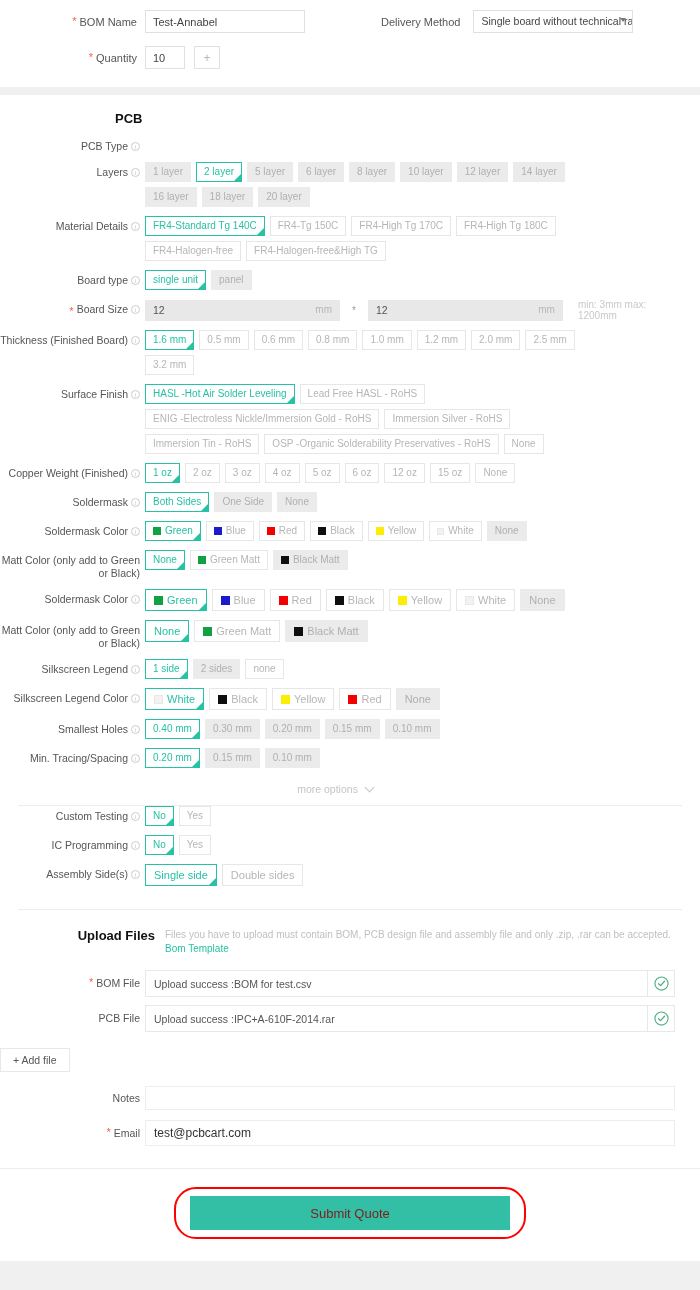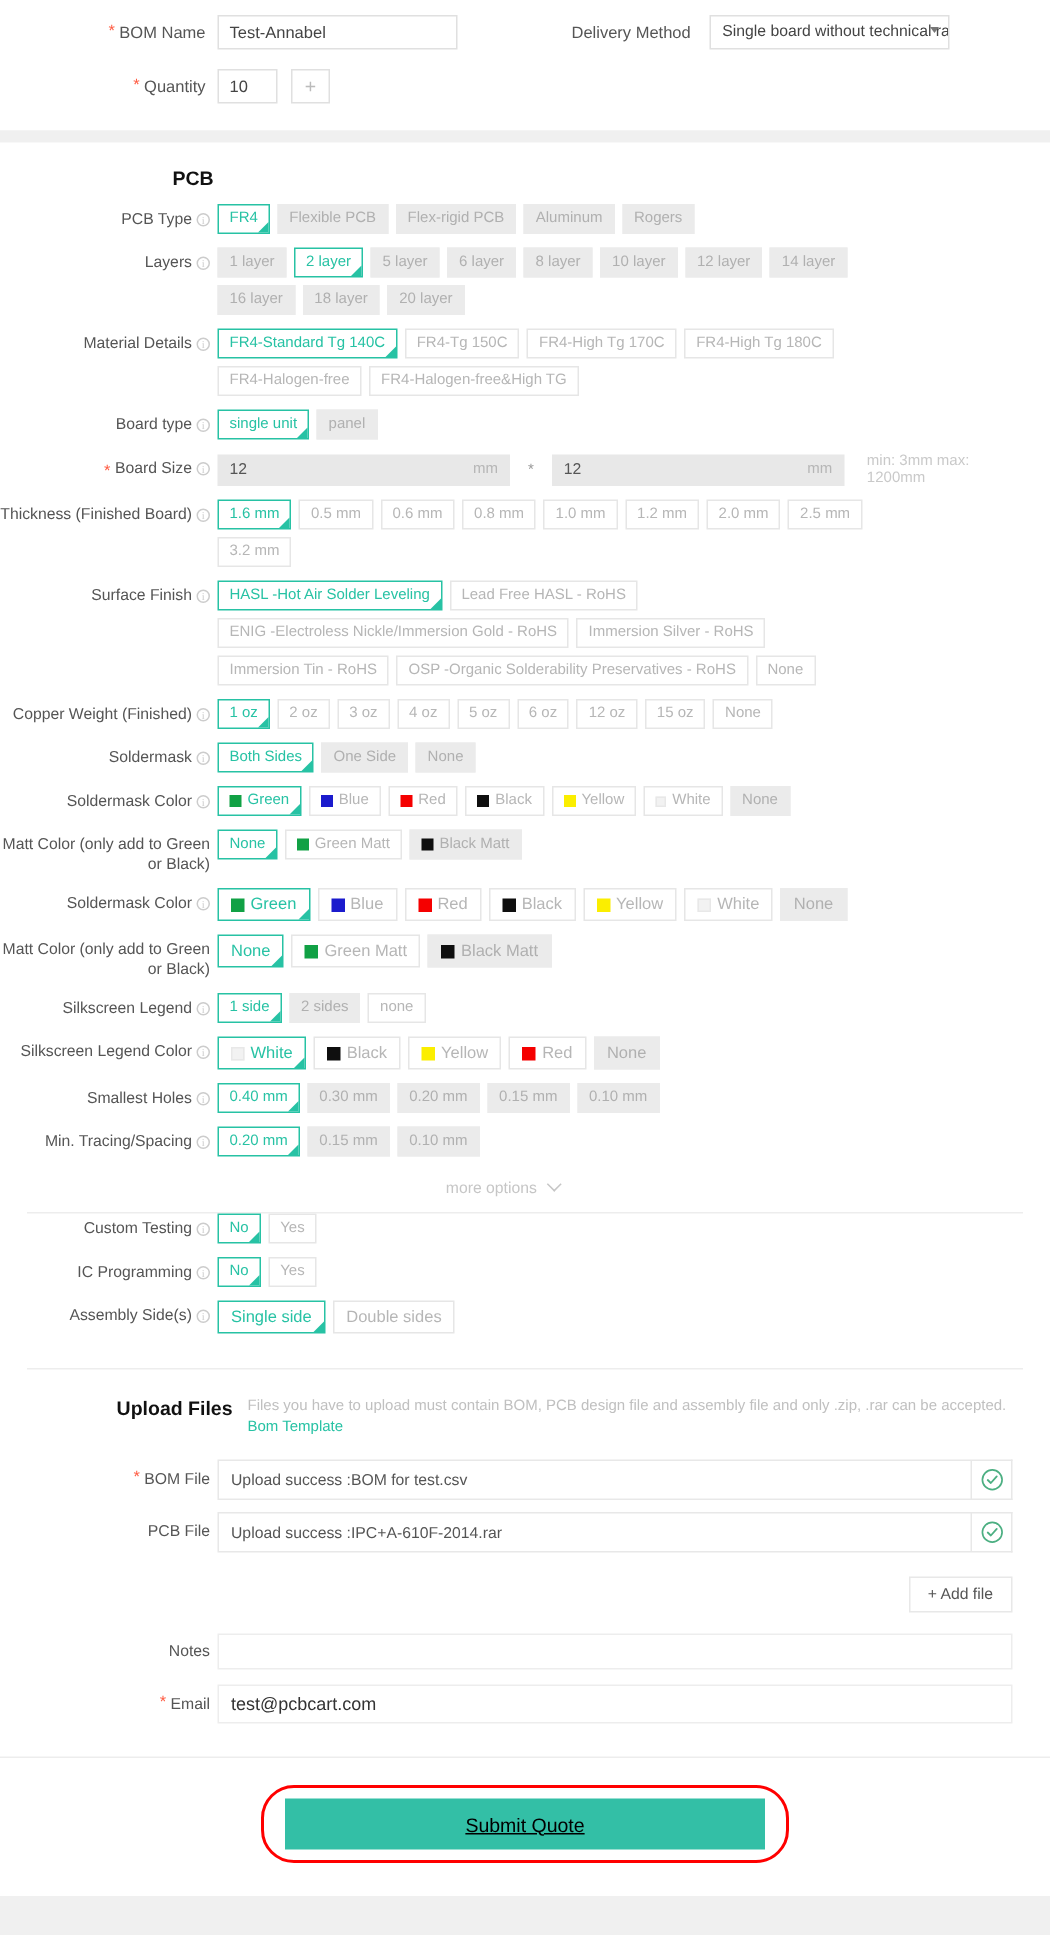--- a/index.html
+++ b/index.html
@@ -133,24 +133,23 @@
     font-family:"Liberation Sans", sans-serif;
   }
 
   
   .submit-area { padding:18px 0 22px 0; display:flex; justify-content:center; }
   .submit-ring {
     border:2px solid #ff0000; border-radius:22px; padding:7px 14px;
     display:inline-block; background:#fff;
   }
   .submit-btn {
-    background:#33bfa6; color:#000000; font-size:13px; border:none;
+    background:#33bfa6; color:#7f1d1d; font-size:13px; border:none;
     width:320px; height:34px; cursor:pointer;
     font-family:"Liberation Sans", sans-serif;
-    text-decoration:underline;
   }
 </style>
 </head>
 <body>
 
 <div class="panel" id="top-panel">
   <div class="frow" style="margin-bottom:13px;">
     <div class="lbl-w">
       <span class="req">*</span>
       <span class="flabel">BOM Name</span>
@@ -180,37 +179,20 @@
 
   <div style="padding:16px 0 10px 0;">
     <div style="margin-left:115px;" class="sec-title">PCB</div>
   </div>
 
   <div id="pcb-rows-1">
       <div class="opt-row">
         <div class="opt-label">
           <span class="txt">PCB Type</span>
           <span class="info">i</span>
-        </div>
-        <div class="opts">
-          <div class="chip sel">
-            <span>FR4</span>
-          </div>
-          <div class="chip dim">
-            <span>Flexible PCB</span>
-          </div>
-          <div class="chip dim">
-            <span>Flex-rigid PCB</span>
-          </div>
-          <div class="chip dim">
-            <span>Aluminum</span>
-          </div>
-          <div class="chip dim">
-            <span>Rogers</span>
-          </div>
         </div>
       </div>
       <div class="opt-row">
         <div class="opt-label">
           <span class="txt">Layers</span>
           <span class="info">i</span>
         </div>
         <div class="opts">
           <div class="chip dim">
             <span>1 layer</span>
@@ -705,21 +687,21 @@
       <div class="file-box">Upload success :IPC+A-610F-2014.rar</div>
       <div class="ok-ico">
         <svg width="15" height="15" viewBox="0 0 16 16">
           <circle cx="8" cy="8" r="7" fill="none" stroke="#4caf82" stroke-width="1.2"></circle>
           <path d="M4.8 8.2 L7 10.3 L11.2 5.6" fill="none" stroke="#4caf82" stroke-width="1.3" stroke-linecap="round" stroke-linejoin="round"></path>
         </svg>
       </div>
     </div>
   </div>
 
-  <div style="display:flex; justify-content:flex-end; padding:8px 25px 14px 0;margin-left:40px;">
+  <div style="display:flex; padding:8px 25px 14px 0;">
     <div class="addfile">+ Add file</div>
   </div>
 
   <div class="opt-row" style="align-items:center; margin-bottom:10px; padding-right:25px;">
     <div class="opt-label" style="padding-top:0;">
       <span class="txt">Notes</span>
     </div>
     <input class="notes-in" value="" style="">
   </div>
 

